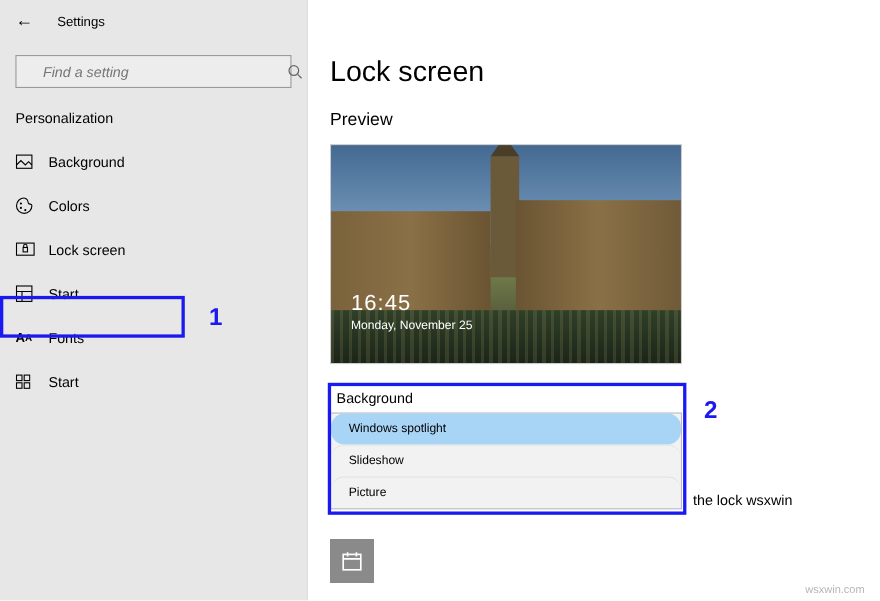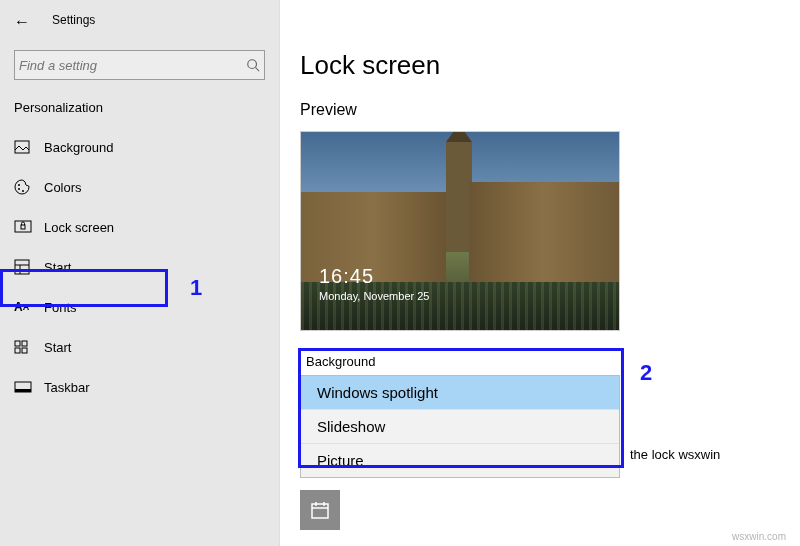--- a/index.html
+++ b/index.html
@@ -27,21 +27,21 @@
   .home-row {
     display: flex; align-items: center;
     height: 34px; padding-left: 14px; margin-top: 6px;
     cursor: pointer;
   }
   .home-row .icn { width: 24px; font-size: 14px; }
   .search {
     margin: 10px 14px 0 14px;
     display: flex; align-items: center;
     border: 1px solid #9a9a9a; background: #ededed;
-    height: 30px; padding: 0 4px; gap: 44px;
+    height: 30px; padding: 0 24px; gap: 44px;
   }
   .search input {
     flex: 1; border: none; background: transparent;
     font-size: 13px; font-style: italic; color: #6a6a6a;
     outline: none;
   }
   .section-label {
     padding: 20px 14px 12px 14px;
     font-weight: 400; font-size: 13px;
   }
@@ -111,23 +111,24 @@
     position: absolute; left: 300px; top: 350px;
     width: 320px;
   }
   .bg-head {
     font-size: 13px; padding: 4px 6px 6px 6px;
   }
   .dropdown {
     border: 1px solid #bcbcbc; background: #f2f2f2;
   }
   .dd-opt {
-    padding: 8px 16px; font-size: 15px;
+    padding: 8px 16px; font-size: 11px;
     border-top: 1px solid #e0e0e0;
     cursor: pointer;
+    border-radius: 12px;
   }
   .dd-opt:first-child { border-top: none; }
   .dd-sel { background: #a8d4f5; }
   .highlight-box-2 {
     position:absolute; left:298px; top:348px;
     width:326px; height:120px;
     border: 3px solid #1a1af0;
     pointer-events:none;
   }
   .annot2 {
@@ -226,29 +227,20 @@
       <svg width="14" height="14" viewBox="0 0 14 14">
           <rect x="1" y="1" width="5" height="5" fill="none" stroke="#000"></rect>
           <rect x="8" y="1" width="5" height="5" fill="none" stroke="#000"></rect>
           <rect x="1" y="8" width="5" height="5" fill="none" stroke="#000"></rect>
           <rect x="8" y="8" width="5" height="5" fill="none" stroke="#000"></rect>
         </svg>
     </span>
     <span class="lbl">Start</span>
   </div>
 
-  <div class="nav-item">
-    <span class="icn">
-      <svg width="18" height="12" viewBox="0 0 18 12">
-          <rect x="1" y="1" width="16" height="10" fill="none" stroke="#000"></rect>
-          <rect x="1" y="8" width="16" height="3" fill="#000"></rect>
-        </svg>
-    </span>
-    <span class="lbl">Taskbar</span>
-  </div>
 </div>
 
 <div class="highlight-box-1"></div>
 <div class="annot1">1</div>
 
 <div class="main">
   <div class="page-title">Lock screen</div>
   <div class="preview-label">Preview</div>
   <div class="preview">
     <div class="sky"></div>

